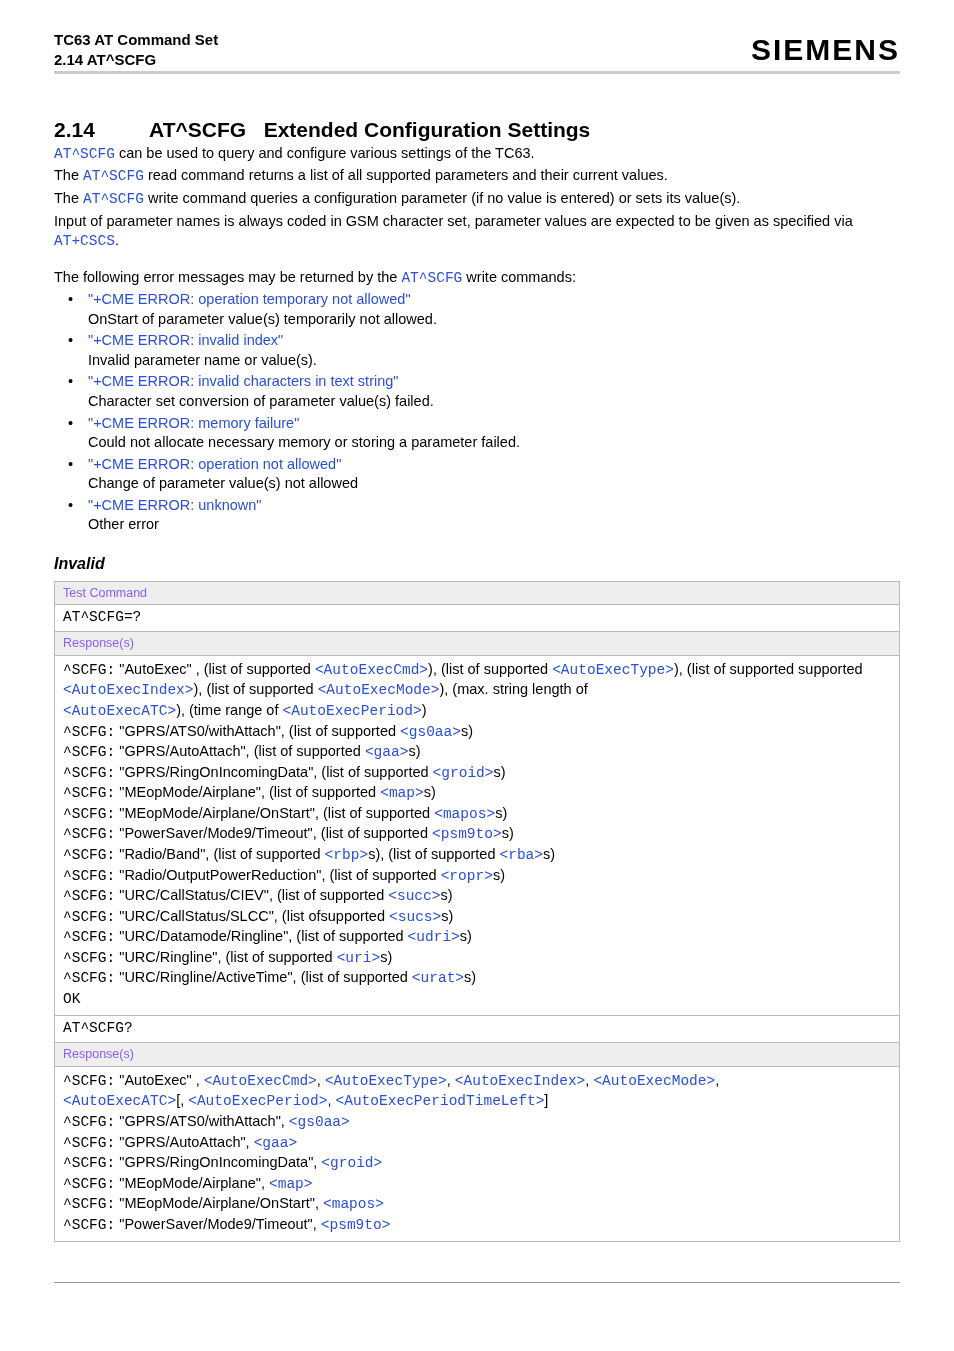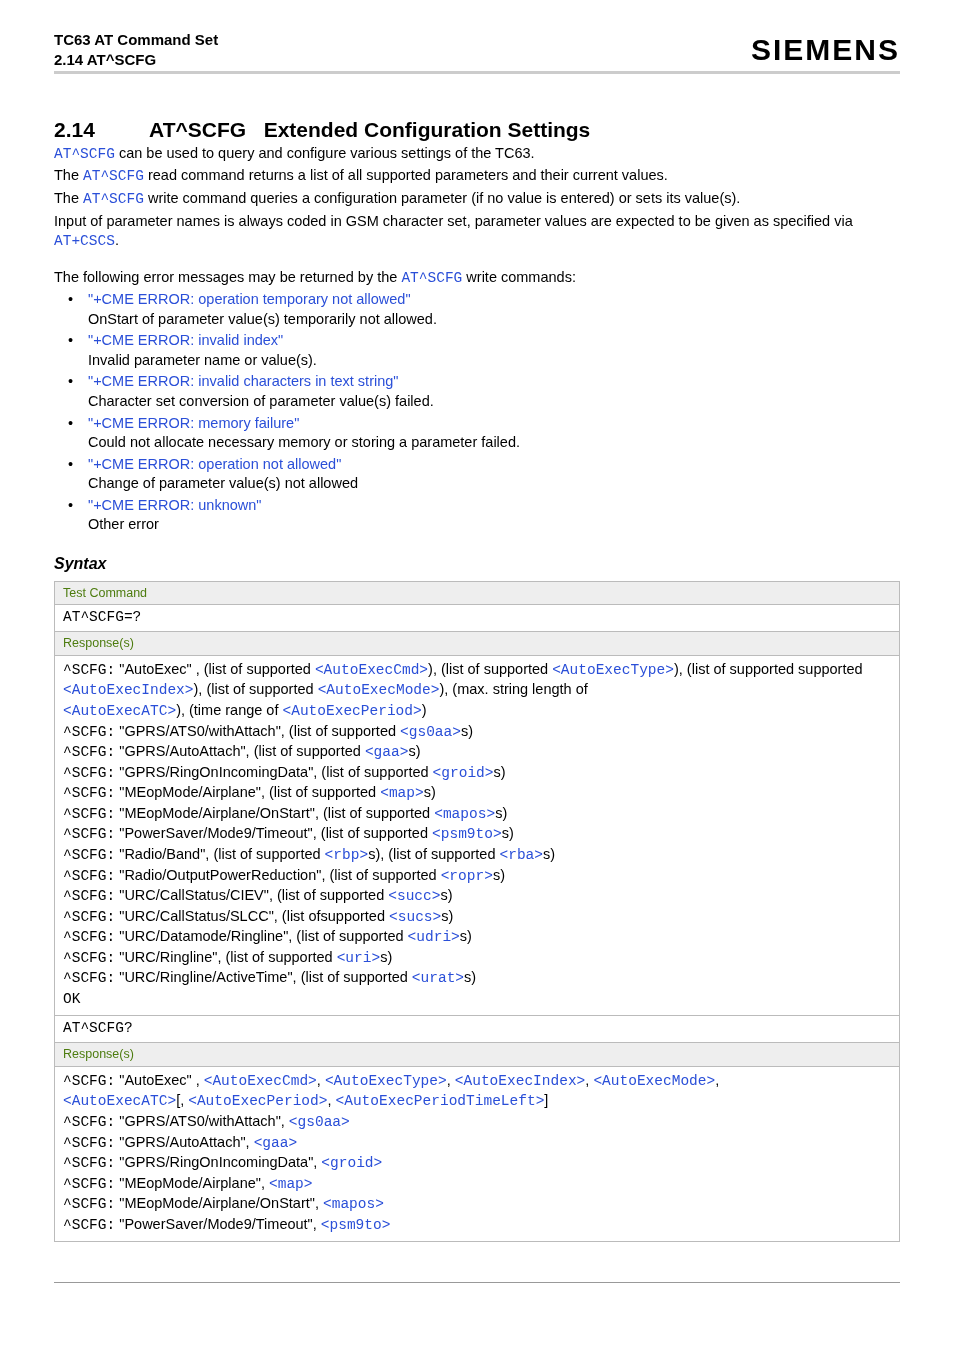--- a/index.html
+++ b/index.html
@@ -21,21 +21,21 @@
   .para { margin-bottom: 2px; }
   .link { color: #2a4fd8; }
   .mono { font-family: "Courier New", monospace; font-size: 14.5px; }
   .err-list { margin-top: 2px; margin-bottom: 18px; padding-left: 14px;}
   .err-list li { list-style: none; position: relative; padding-left: 20px; margin-bottom: 2px;}
   .err-list li::before { content: "•"; position: absolute; left: 0; top: 0; }
   .err-list .err-link { color: #2a4fd8; }
   .err-list .err-desc { display:block; }
   .syntax-h { font-style: italic; font-weight: bold; font-size: 16px; margin: 14px 0 6px 0; }
   .syntax-block { border: 1px solid #bbb; border-bottom: none; }
-  .syntax-row-label { background: #eee; color: #4d7c0f; font-size: 12.5px; padding: 3px 8px; border-bottom: 1px solid #bbb; }
+  .syntax-row-label { background: #eee; color: #8b5cf6; font-size: 12.5px; padding: 3px 8px; border-bottom: 1px solid #bbb; }
   .syntax-row-cmd { padding: 3px 8px; border-bottom: 1px solid #bbb; font-family: "Courier New", monospace; font-size: 14.5px;}
   .syntax-row-body { padding: 4px 8px 6px 8px; border-bottom: 1px solid #bbb; font-size: 14.5px; line-height: 1.35;}
   .syntax-row-body .mono { font-family: "Courier New", monospace; }
   .footer { margin-top: 40px; border-top: 1px solid #999; padding-top: 6px; display:flex; justify-content: space-between; font-size: 14px;}
   .spacer-top { height: 14px; }
 </style>
 </head>
 <body>
 
 <div class="header">
@@ -73,21 +73,21 @@
 
 <ul class="err-list" id="err-list">
     <li><span class="err-link">"+CME ERROR: operation temporary not allowed"</span><span class="err-desc">OnStart of parameter value(s) temporarily not allowed.</span></li>
     <li><span class="err-link">"+CME ERROR: invalid index"</span><span class="err-desc">Invalid parameter name or value(s).</span></li>
     <li><span class="err-link">"+CME ERROR: invalid characters in text string"</span><span class="err-desc">Character set conversion of parameter value(s) failed.</span></li>
     <li><span class="err-link">"+CME ERROR: memory failure"</span><span class="err-desc">Could not allocate necessary memory or storing a parameter failed.</span></li>
     <li><span class="err-link">"+CME ERROR: operation not allowed"</span><span class="err-desc">Change of parameter value(s) not allowed</span></li>
     <li><span class="err-link">"+CME ERROR: unknown"</span><span class="err-desc">Other error</span></li>
   </ul>
 
-<div class="syntax-h">Syntax</div>
+<div class="syntax-h">Invalid</div>
 
 <div class="syntax-block">
   <div class="syntax-row-label">Test Command</div>
   <div class="syntax-row-cmd">AT^SCFG=?</div>
   <div class="syntax-row-label">Response(s)</div>
   <div class="syntax-row-body" id="test-resp-body"><span class="mono">^SCFG:</span><span> "AutoExec" , (list of supported </span><span class="mono link">&lt;AutoExecCmd&gt;</span><span>), (list of supported </span><span class="mono link">&lt;AutoExecType&gt;</span><span>), (list of supported </span><span>supported </span><span class="mono link">&lt;AutoExecIndex&gt;</span><span>), (list of supported </span><span class="mono link">&lt;AutoExecMode&gt;</span><span>), (max. string length of </span><br><span class="mono link">&lt;AutoExecATC&gt;</span><span>), (time range of </span><span class="mono link">&lt;AutoExecPeriod&gt;</span><span>)</span><br><span class="mono">^SCFG:</span><span> "GPRS/ATS0/withAttach", (list of supported </span><span class="mono link">&lt;gs0aa&gt;</span><span>s)</span><br><span class="mono">^SCFG:</span><span> "GPRS/AutoAttach", (list of supported </span><span class="mono link">&lt;gaa&gt;</span><span>s)</span><br><span class="mono">^SCFG:</span><span> "GPRS/RingOnIncomingData", (list of supported </span><span class="mono link">&lt;groid&gt;</span><span>s)</span><br><span class="mono">^SCFG:</span><span> "MEopMode/Airplane", (list of supported </span><span class="mono link">&lt;map&gt;</span><span>s)</span><br><span class="mono">^SCFG:</span><span> "MEopMode/Airplane/OnStart", (list of supported </span><span class="mono link">&lt;mapos&gt;</span><span>s)</span><br><span class="mono">^SCFG:</span><span> "PowerSaver/Mode9/Timeout", (list of supported </span><span class="mono link">&lt;psm9to&gt;</span><span>s)</span><br><span class="mono">^SCFG:</span><span> "Radio/Band", (list of supported </span><span class="mono link">&lt;rbp&gt;</span><span>s), (list of supported </span><span class="mono link">&lt;rba&gt;</span><span>s)</span><br><span class="mono">^SCFG:</span><span> "Radio/OutputPowerReduction", (list of supported </span><span class="mono link">&lt;ropr&gt;</span><span>s)</span><br><span class="mono">^SCFG:</span><span> "URC/CallStatus/CIEV", (list of supported </span><span class="mono link">&lt;succ&gt;</span><span>s)</span><br><span class="mono">^SCFG:</span><span> "URC/CallStatus/SLCC", (list ofsupported </span><span class="mono link">&lt;sucs&gt;</span><span>s)</span><br><span class="mono">^SCFG:</span><span> "URC/Datamode/Ringline", (list of supported </span><span class="mono link">&lt;udri&gt;</span><span>s)</span><br><span class="mono">^SCFG:</span><span> "URC/Ringline", (list of supported </span><span class="mono link">&lt;uri&gt;</span><span>s)</span><br><span class="mono">^SCFG:</span><span> "URC/Ringline/ActiveTime", (list of supported </span><span class="mono link">&lt;urat&gt;</span><span>s)</span><br><span class="mono">OK</span></div>
 
   <div class="syntax-row-cmd">AT^SCFG?</div>
   <div class="syntax-row-label">Response(s)</div>
   <div class="syntax-row-body" id="read-resp-body"><span class="mono">^SCFG:</span><span> "AutoExec" , </span><span class="mono link">&lt;AutoExecCmd&gt;</span><span>, </span><span class="mono link">&lt;AutoExecType&gt;</span><span>, </span><span class="mono link">&lt;AutoExecIndex&gt;</span><span>, </span><span class="mono link">&lt;AutoExecMode&gt;</span><span>, </span><br><span class="mono link">&lt;AutoExecATC&gt;</span><span>[, </span><span class="mono link">&lt;AutoExecPeriod&gt;</span><span>, </span><span class="mono link">&lt;AutoExecPeriodTimeLeft&gt;</span><span>]</span><br><span class="mono">^SCFG:</span><span> "GPRS/ATS0/withAttach", </span><span class="mono link">&lt;gs0aa&gt;</span><br><span class="mono">^SCFG:</span><span> "GPRS/AutoAttach", </span><span class="mono link">&lt;gaa&gt;</span><br><span class="mono">^SCFG:</span><span> "GPRS/RingOnIncomingData", </span><span class="mono link">&lt;groid&gt;</span><br><span class="mono">^SCFG:</span><span> "MEopMode/Airplane", </span><span class="mono link">&lt;map&gt;</span><br><span class="mono">^SCFG:</span><span> "MEopMode/Airplane/OnStart", </span><span class="mono link">&lt;mapos&gt;</span><br><span class="mono">^SCFG:</span><span> "PowerSaver/Mode9/Timeout", </span><span class="mono link">&lt;psm9to&gt;</span><br></div>

